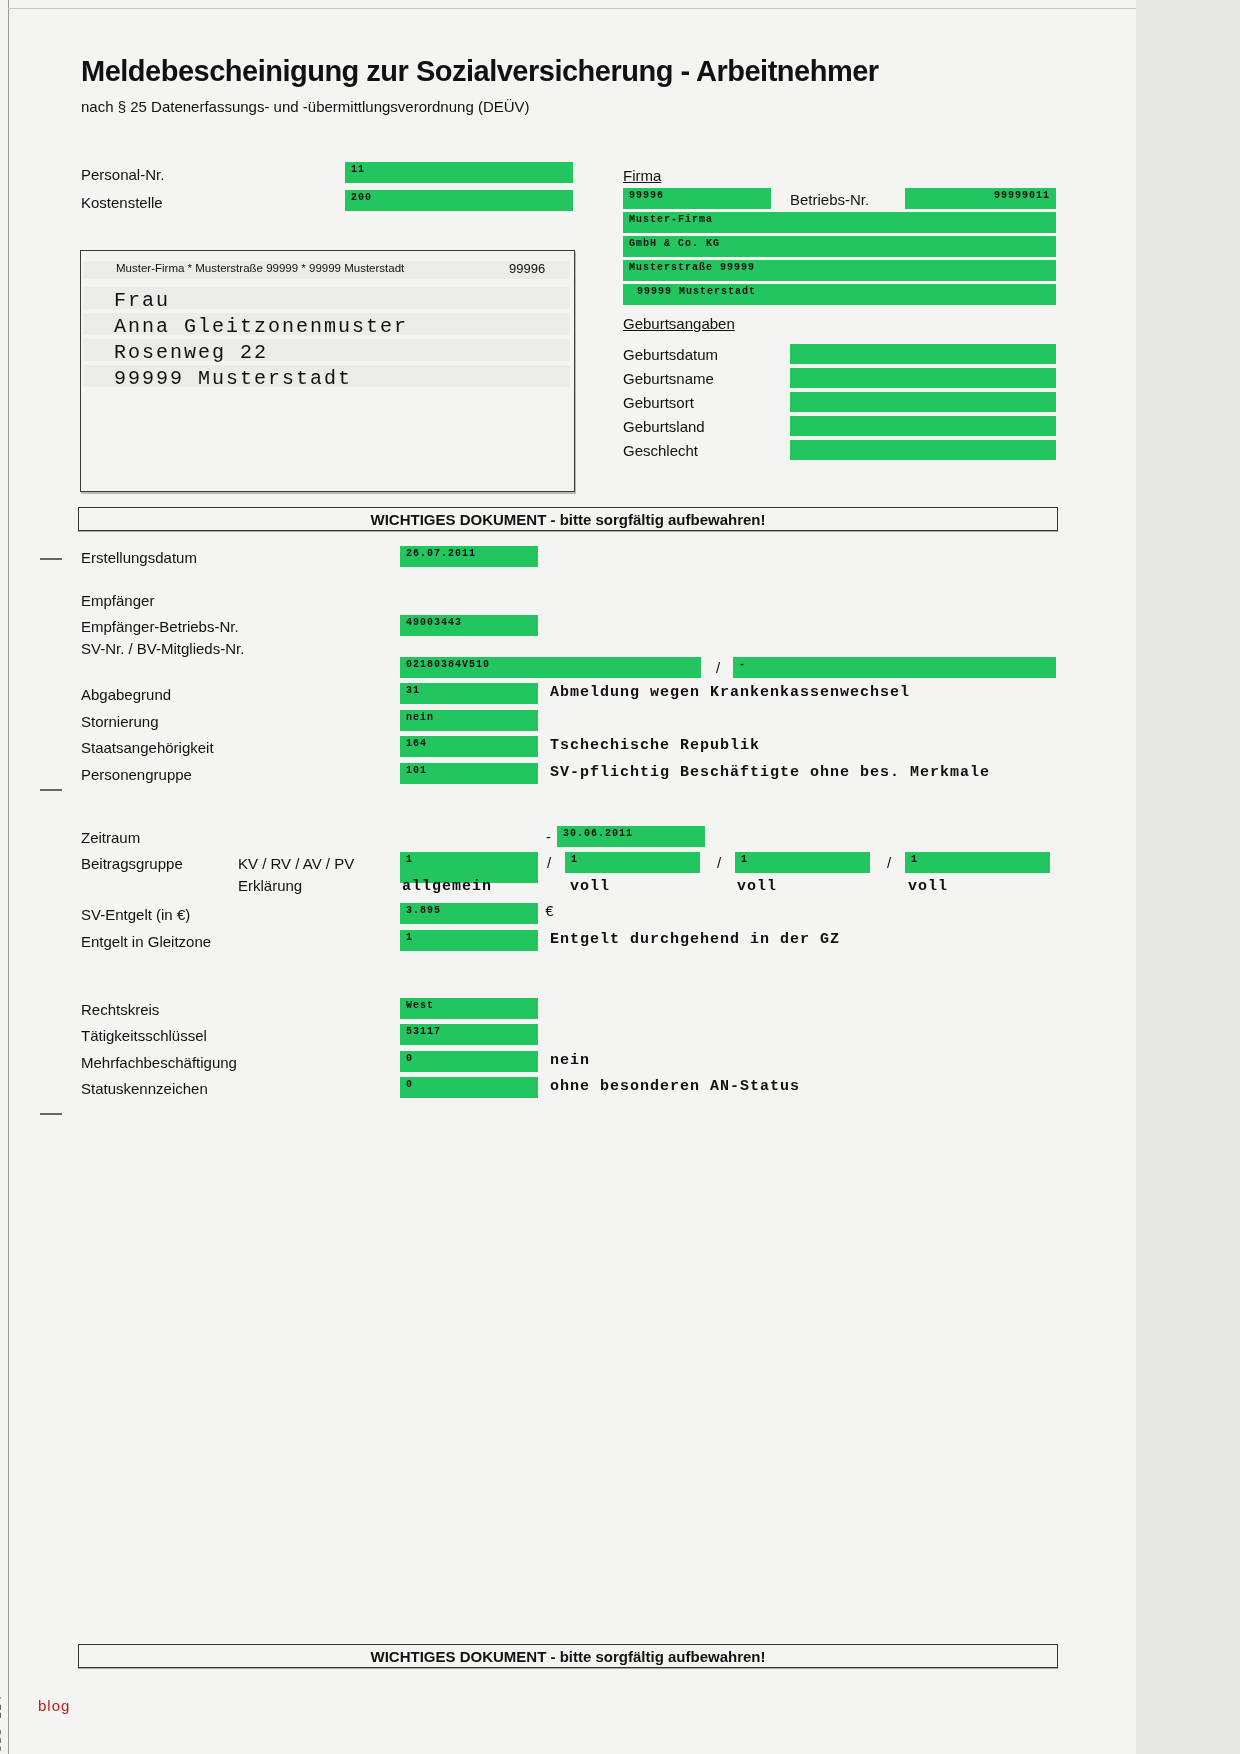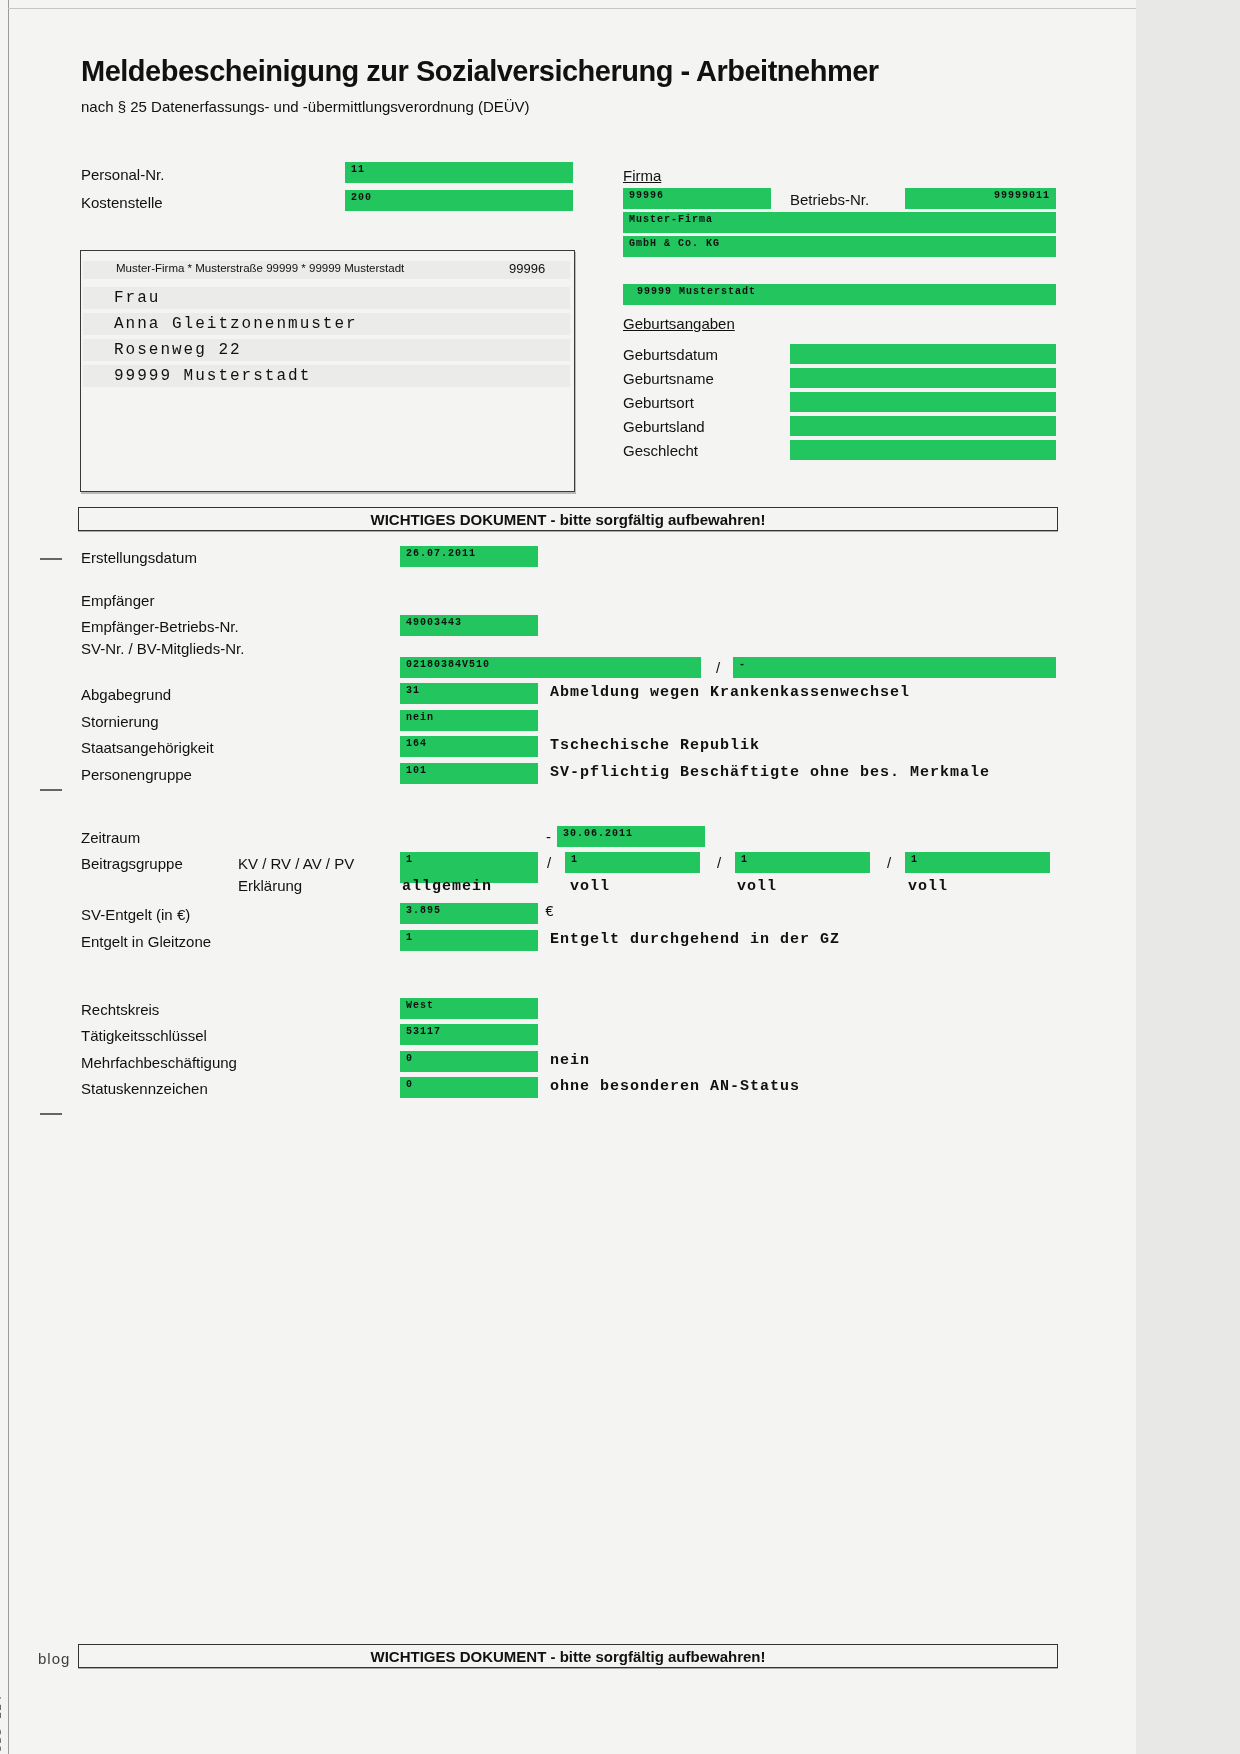--- a/index.html
+++ b/index.html
@@ -37,30 +37,30 @@
   .sep{position:absolute;font-size:15px;white-space:nowrap;}
   .addr-box{
     position:absolute;left:80px;top:250px;width:493px;height:240px;
     border:1px solid #3a3a3a;box-shadow:1px 2px 0 #b9b9b6;
   }
   .addr-sender-bg{position:absolute;left:2px;top:10px;width:487px;height:18px;background:#ebebe9;}
   .addr-sender{position:absolute;left:35px;top:11px;font-size:11.5px;white-space:nowrap;}
   .addr-sender-nr{position:absolute;left:428px;top:10px;font-size:13px;white-space:nowrap;}
   .addr-line{
     position:absolute;left:2px;width:487px;height:22px;background:#ebebe9;
-    font-family:"Liberation Mono",monospace;font-size:16px;letter-spacing:2px;
+    font-family:"Liberation Mono",monospace;font-size:20px;letter-spacing:2px;
     padding:2px 0 0 31px;box-sizing:border-box;white-space:nowrap;
   }
   .banner{
     position:absolute;left:78px;width:980px;height:24px;box-sizing:border-box;
     border:1px solid #333;box-shadow:0 1px 0 #a9a9a6;
     font-size:15px;font-weight:bold;text-align:center;line-height:23px;white-space:nowrap;
   }
   .fold{position:absolute;left:40px;width:22px;height:2px;background:#666;}
-  .watermark{position:absolute;left:38px;top:1650px;font-size:15px;letter-spacing:1px;color:#404040;}
+  .watermark{position:absolute;left:38px;top:1697px;font-size:15px;letter-spacing:1px;color:#b91c1c;}
   .sidecode{
     position:absolute;left:4px;bottom:2px;
     transform-origin:0 100%;transform:rotate(-90deg);
     font-family:"DejaVu Sans Mono",monospace;font-size:12px;letter-spacing:1px;color:#6d6d6b;
     white-space:nowrap;
   }
 </style>
 </head>
 <body>
 
@@ -75,20 +75,21 @@
   <div class="fld" style="left:345px;top:162px;width:228px;">11</div>
   <div class="lbl" style="left:81px;top:194px;">Kostenstelle</div>
   <div class="fld" style="left:345px;top:190px;width:228px;">200</div>
 
   <div class="hdg" style="left:623px;top:167px;">Firma</div>
   <div class="fld" style="left:623px;top:188px;width:148px;">99996</div>
   <div class="lbl" style="left:790px;top:191px;">Betriebs-Nr.</div>
   <div class="fld alignr" style="left:905px;top:188px;width:151px;">99999011</div>
   <div class="fld" style="left:623px;top:212px;width:433px;">Muster-Firma</div>
   <div class="fld" style="left:623px;top:236px;width:433px;">GmbH &amp; Co. KG</div>
+  <div class="fld" style="left:623px;top:260px;width:433px;">Musterstraße 99999</div>
   <div class="fld" style="left:623px;top:284px;width:433px;padding-left:14px;">99999 Musterstadt</div>
 
   <div class="addr-box">
     <div class="addr-sender-bg"></div>
     <div class="addr-sender">Muster-Firma * Musterstraße 99999 * 99999 Musterstadt</div>
     <div class="addr-sender-nr">99996</div>
     <div class="addr-line" style="top:36px;">Frau</div>
     <div class="addr-line" style="top:62px;">Anna Gleitzonenmuster</div>
     <div class="addr-line" style="top:88px;">Rosenweg 22</div>
     <div class="addr-line" style="top:114px;">99999 Musterstadt</div>

